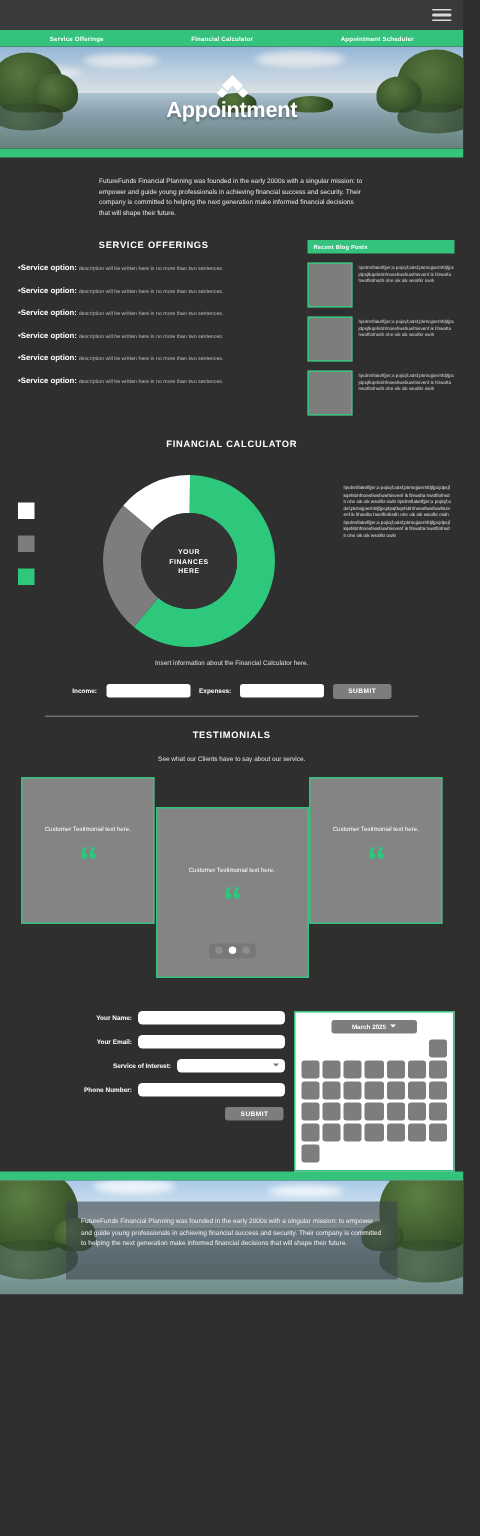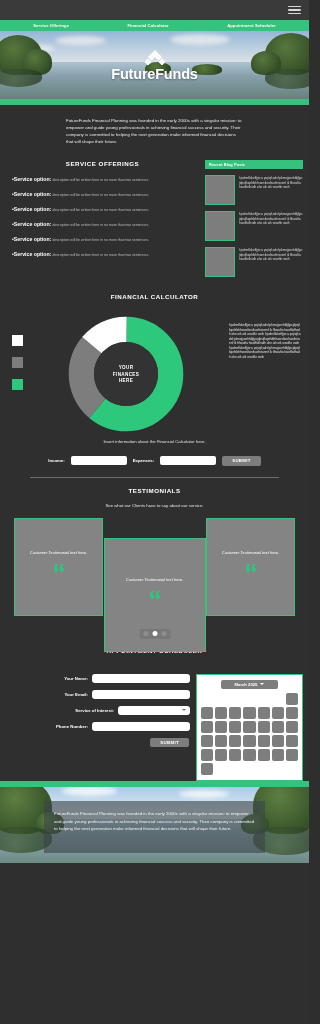--- a/index.html
+++ b/index.html
@@ -249,21 +249,21 @@
       <div class="treeref" style="left:-6px;width:48px;height:18px;"></div>
       <div class="treeref" style="right:-8px;width:52px;height:20px;"></div>
       <div class="hero-overlay"></div>
     </div>
     <div class="hero-center">
       <svg class="logo-mark" viewBox="0 0 52 32">
         <path d="M26 2 L40 16 L33 23 L26 16 L19 23 L12 16 Z" fill="#ffffff"></path>
         <path d="M12 19 L19 26 L12 33 L5 26 Z" fill="#ffffff"></path>
         <path d="M40 19 L47 26 L40 33 L33 26 Z" fill="#ffffff"></path>
       </svg>
-      <div class="brand">FutureFunds</div>
+      <div class="brand">Appointment</div>
     </div>
   </div>
   <div class="greenbar"></div>
 
   <div class="about">FutureFunds Financial Planning was founded in the early 2000s with a singular mission: to empower and guide young professionals in achieving financial success and security. Their company is committed to helping the next generation make informed financial decisions that will shape their future.</div>
 
   <div class="services-wrap">
     <div class="services">
       <div class="section-title">SERVICE OFFERINGS</div>
 

